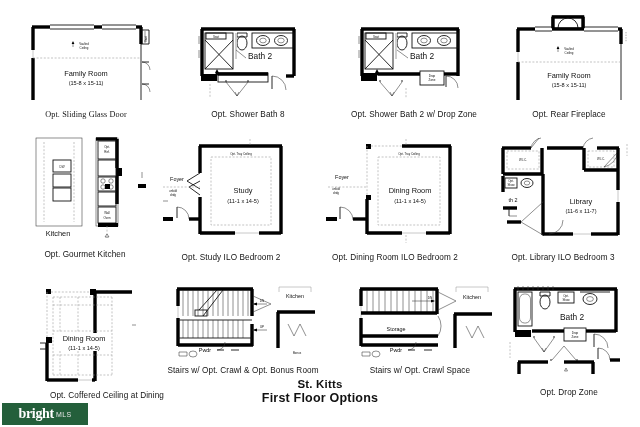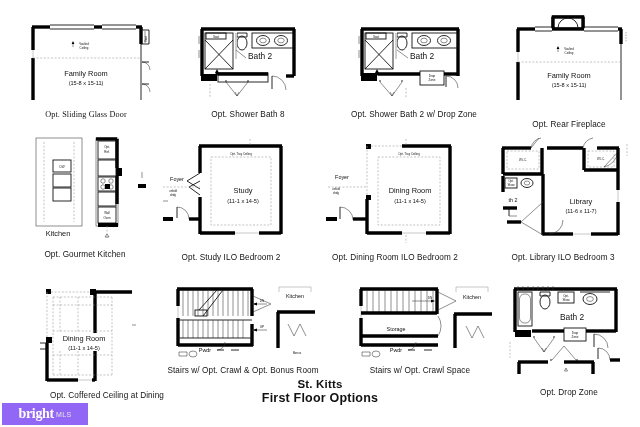--- a/index.html
+++ b/index.html
@@ -79,21 +79,21 @@
   }
   #title-main { font-size: 11.5px; }
   #title-sub  { font-size: 12.5px; margin-top: 1px; }
 
   #watermark {
     position: absolute;
     left: 2px;
     bottom: 2px;
     width: 86px;
     height: 22px;
-    background: #8b5cf6;
+    background: #14532d;
     display: flex;
     align-items: center;
     justify-content: center;
     opacity: 0.93;
   }
   #watermark .wm-bright {
     font-size: 14px;
     font-weight: bold;
     color: #ffffff;
     letter-spacing: -0.3px;
@@ -292,21 +292,21 @@
         <path class="dash" d="M18 52 H121"></path>
         <path class="w-hair" d="M58 42 v-5"></path>
         <path class="fillblk" d="M58 36 l-1.4 3 h2.8 z"></path>
         <text class="tiny" x="69" y="40">Vaulted</text>
         <text class="tiny" x="69" y="44">Ceiling</text>
         <text class="rm-name" x="69" y="68">Family Room</text>
         <text class="rm-dim" x="69" y="77">(15-8 x 15-11)</text>
       </svg>
 
     </div>
-    <div class="caption" style="top:100px;margin-top:10px;">Opt. Rear Fireplace</div>
+    <div class="caption" style="top:100px;">Opt. Rear Fireplace</div>
   </div>
 
   <div class="panel" style="left:20px; top:132px; width:130px;">
     <div class="plan-area">
       <svg class="plan" viewBox="0 0 130 116" width="130" height="116">
 
         <rect x="16" y="6" width="46" height="88" class="w-hair" fill="#ffffff"></rect>
         <path class="dash" d="M24 10 V90"></path>
         <path class="dash" d="M54 10 V90"></path>
 

